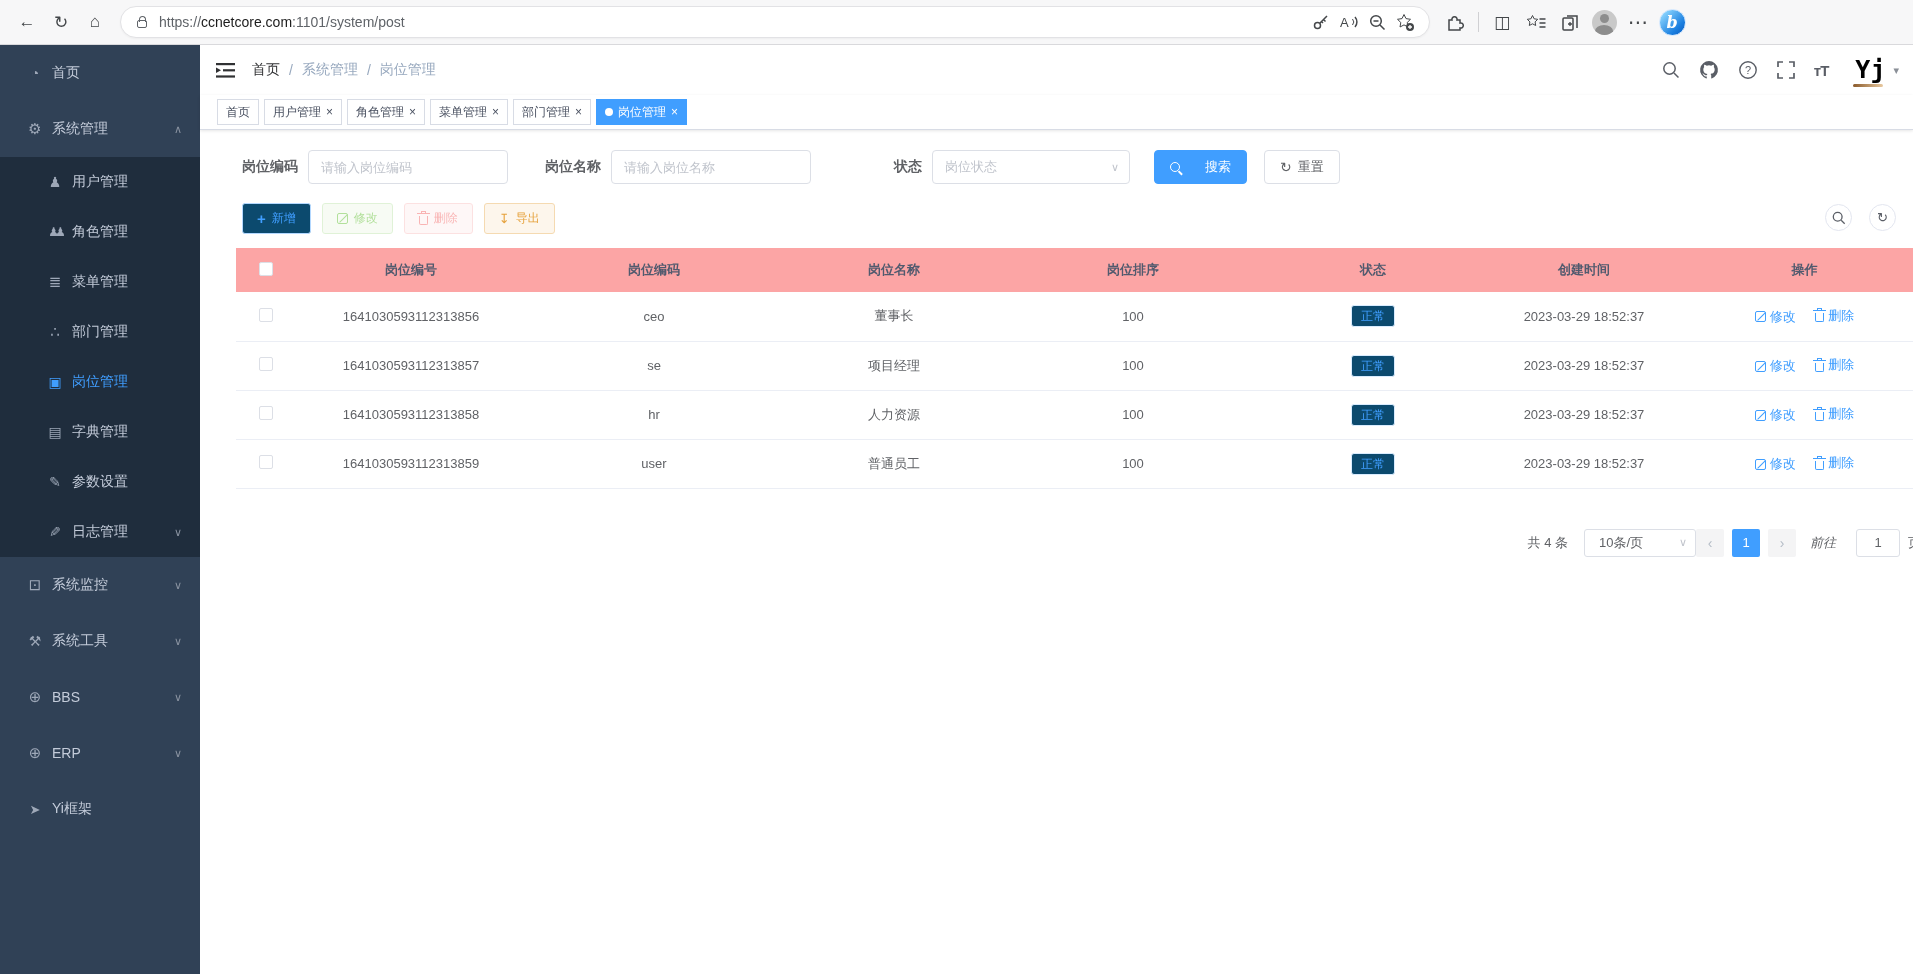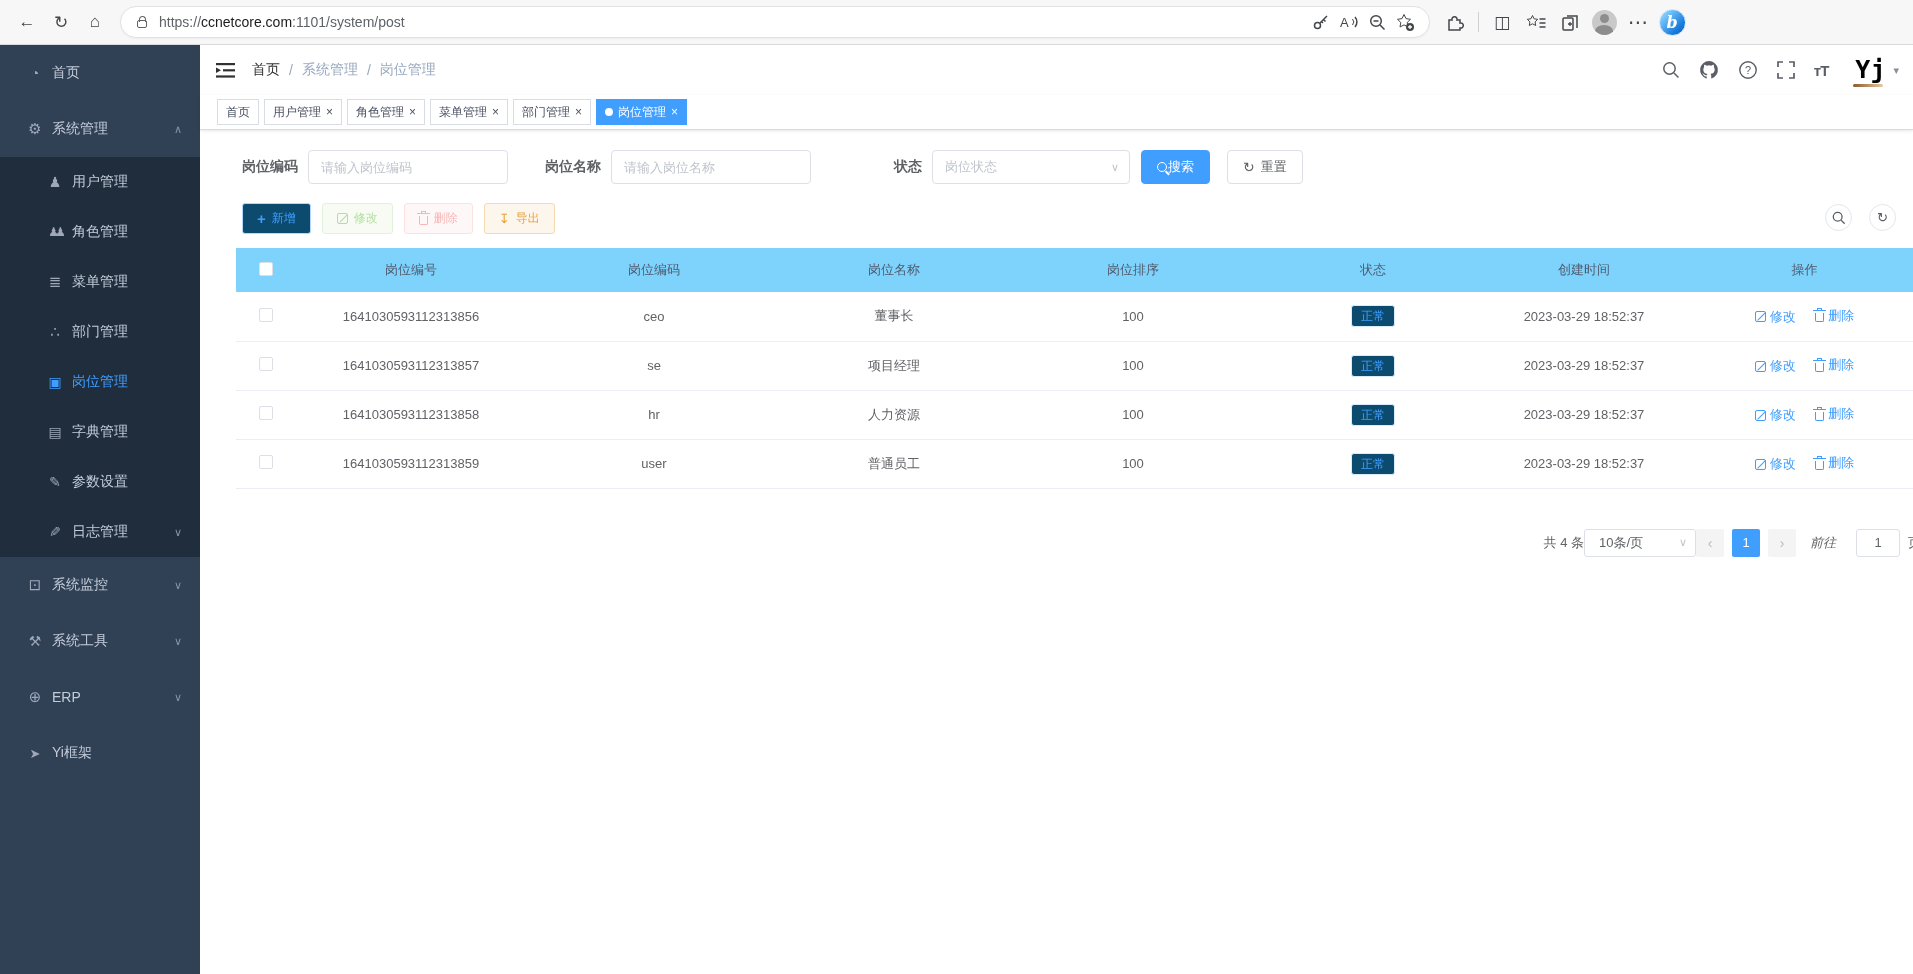--- a/index.html
+++ b/index.html
@@ -94,22 +94,22 @@
 
   .filter-row { display:flex; align-items:center; margin-left:6px; }
   .f-label { font-size:14px; font-weight:700; color:#606266; margin-right:10px; white-space:nowrap; }
   .f-input { width:200px; height:34px; border:1px solid #dcdfe6; border-radius:4px; padding:0 12px;
     font-size:13px; color:#606266; font-family:inherit; }
   .f-input::placeholder { color:#c0c4cc; }
   .g2 { margin-left:37px; } .g3 { margin-left:83px; }
   .f-select { width:198px; height:34px; border:1px solid #dcdfe6; border-radius:4px; padding:0 10px 0 12px;
     display:flex; align-items:center; justify-content:space-between; color:#c0c4cc; font-size:13px; cursor:pointer; }
   .sel-arrow { color:#c0c4cc; font-size:11px; }
-  .btn-search { margin-left:11px; height:34px; padding:0 15px; background:#409eff; border:1px solid #409eff;
-    color:#fff; font-size:13px; border-radius:4px; display:inline-flex; align-items:center; gap:1px; cursor:pointer; font-family:inherit;}
+  .btn-search { margin-left:24px; height:34px; padding:0 15px; background:#409eff; border:1px solid #409eff;
+    color:#fff; font-size:13px; border-radius:4px; display:inline-flex; align-items:center; gap:25px; cursor:pointer; font-family:inherit;}
   .btn-reset { margin-left:17px; height:34px; padding:0 15px; background:#fff; border:1px solid #dcdfe6;
     color:#606266; font-size:13px; border-radius:4px; display:inline-flex; align-items:center; gap:6px; cursor:pointer; font-family:inherit;}
   .i-search { width:10px; height:10px; border:1.5px solid currentColor; border-radius:50%; position:relative; display:inline-block; }
   .i-search::after { content:""; position:absolute; width:5px; height:1.5px; background:currentColor;
     transform:rotate(45deg); right:-4px; bottom:-2px; }
   .i-refresh { font-style:normal; font-size:14px; line-height:1; }
 
   .toolbar { display:flex; align-items:center; gap:11px; margin:18px 0 0 6px; position:relative; height:32px; }
   .btn { height:31px; padding:0 14px; font-size:12px; border-radius:3px; display:inline-flex; align-items:center; gap:6px;
     cursor:pointer; font-family:inherit; }
@@ -128,33 +128,33 @@
     border-top:none; border-radius:0 0 2px 2px; margin-top:4px; }
   [data-icon-btn="delete"]::before { content:""; position:absolute; left:-3px; top:-3px; width:13px; height:1px; background:currentColor; }
   [data-icon-btn="delete"]::after { content:""; position:absolute; left:1px; top:-5px; width:3px; height:2px;
     border:1px solid currentColor; border-bottom:none; }
   .tool-circles { position:absolute; right:17px; top:2px; display:flex; gap:17px; }
   .circle-btn { width:27px; height:27px; border-radius:50%; border:1px solid #e3e6f0; background:#fff;
     color:#5a5e66; display:flex; align-items:center; justify-content:center; cursor:pointer; font-size:13px; }
 
   
   table { margin-top:14px; width:1691px; border-collapse:collapse; table-layout:fixed; }
-  th { background:#7dd3fc; height:44px; font-size:13px; font-weight:400; color:#515a6e; }
+  th { background:#fca5a5; height:44px; font-size:13px; font-weight:700; color:#515a6e; }
   td { height:49px; font-size:13px; color:#606266; text-align:center; border-bottom:1px solid #ebeef5; }
   .checkbox { width:14px; height:14px; border:1px solid #dcdfe6; border-radius:2px; background:#fff;
     display:inline-block; cursor:pointer; }
   .badge { display:inline-block; height:22px; line-height:20px; padding:0 9px; background:#0c4a6e;
     border:1px solid #d9ecff; border-radius:3px; color:#409eff; font-size:12px; }
   .op-link { color:#409eff; font-size:13px; text-decoration:none; display:inline-flex; align-items:center; gap:4px;
     margin:0 8px; cursor:pointer; }
 
   
   .pagination { margin:40px -8px 0 0; display:flex; align-items:center; justify-content:flex-end;
     font-size:13px; color:#606266; }
-  .pg-total { }
+  .pg-total { margin-right:16px; }
   .pg-size { width:112px; height:28px; border:1px solid #dcdfe6; border-radius:3px; display:flex; align-items:center;
     justify-content:space-between; padding:0 8px 0 14px; cursor:pointer; color:#606266; }
   .pg-btn { width:28px; height:28px; border-radius:2px; background:#f4f4f5; color:#b4bcc6; display:flex;
     align-items:center; justify-content:center; font-size:14px; cursor:pointer; }
   .pg-cur { width:28px; height:28px; border-radius:2px; background:#409eff; color:#fff; display:flex;
     align-items:center; justify-content:center; font-size:13px; margin:0 8px; cursor:pointer; }
   .pg-goto { margin-left:14px; margin-right:20px;font-style:italic; }
   .pg-input { width:44px; height:28px; border:1px solid #dcdfe6; border-radius:3px; text-align:center;
     font-size:13px; color:#606266; font-family:inherit; }
   .pg-unit { margin-left:8px; }
@@ -298,20 +298,25 @@
           <span class="mi-label">系统监控</span>
           <span class="mi-chevron" data-chev="down"></span>
         </div>
 
         <div class="menu-item" data-type="top">
           <i data-icon="toolbox"></i>
           <span class="mi-label">系统工具</span>
           <span class="mi-chevron" data-chev="down"></span>
         </div>
 
+        <div class="menu-item" data-type="top">
+          <i data-icon="globe"></i>
+          <span class="mi-label">BBS</span>
+          <span class="mi-chevron" data-chev="down"></span>
+        </div>
 
         <div class="menu-item" data-type="top">
           <i data-icon="globe"></i>
           <span class="mi-label">ERP</span>
           <span class="mi-chevron" data-chev="down"></span>
         </div>
 
         <div class="menu-item" data-type="top">
           <i data-icon="paper-plane"></i>
           <span class="mi-label">Yi框架</span>

